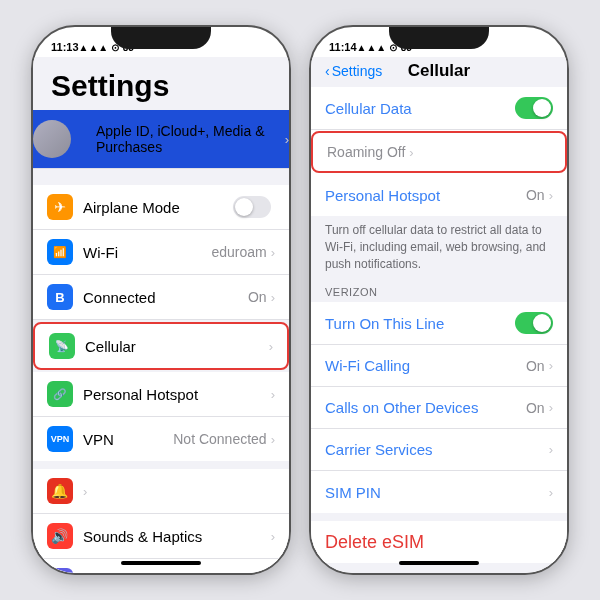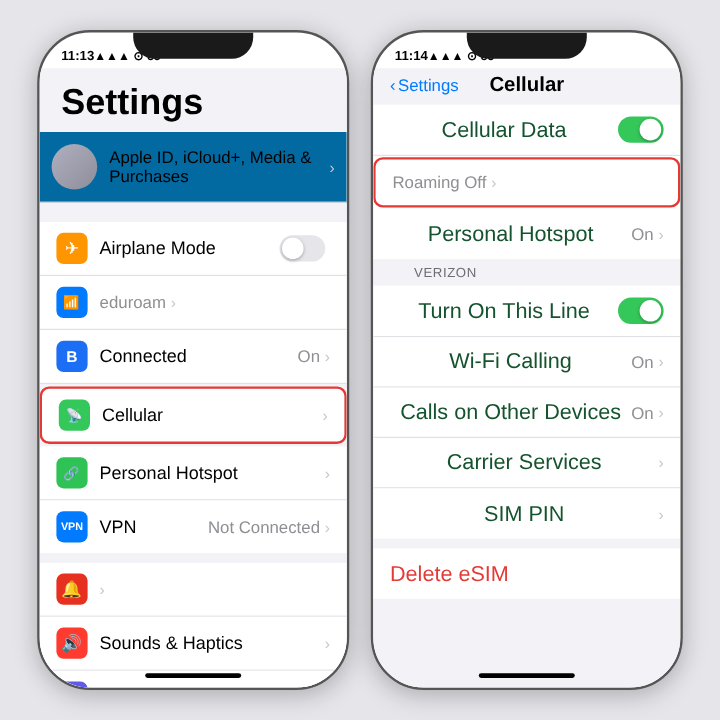--- a/index.html
+++ b/index.html
@@ -152,26 +152,27 @@
       width: 18px;
       height: 18px;
       background: #fff;
       border-radius: 50%;
       top: 2px;
       left: 2px;
       box-shadow: 0 1px 3px rgba(0,0,0,0.3);
     }
 
     .apple-id-row {
-      background: #0369a1;
-      display: flex;
-      align-items: center;
-      padding: 10px 10px;
+      background: #1d4ed8;
+      display: flex;
+      align-items: center;
+      padding: 10px 0;
       border-bottom: 0.5px solid #e0e0e5;
       cursor: pointer;
+      gap: 15px;
     }
 
     .apple-id-avatar {
       width: 38px;
       height: 38px;
       border-radius: 50%;
       background: linear-gradient(135deg, #b0afc0, #8e8e9a);
       margin-right: 10px;
       flex-shrink: 0;
     }
@@ -249,23 +250,22 @@
       border-bottom: 0.5px solid #e0e0e5;
       min-height: 42px;
     }
 
     .cell-row:last-child {
       border-bottom: none;
     }
 
     .cell-label {
       flex: 1;
-      font-size: 18px;
-      color: #14532d;
-      text-align: center;
+      font-size: 15px;
+      color: #3b82f6;
     }
 
     .cell-value {
       font-size: 14px;
       color: #8e8e93;
       margin-right: 4px;
     }
 
     .toggle-on {
       width: 38px;
@@ -286,21 +286,20 @@
       right: 2px;
       box-shadow: 0 1px 3px rgba(0,0,0,0.3);
     }
 
     .section-label {
       padding: 6px 14px 4px;
       font-size: 11px;
       color: #6d6d72;
       text-transform: uppercase;
       letter-spacing: 0.5px;
-      margin-left: 20px;
     }
 
     .note-text {
       padding: 6px 14px 8px;
       font-size: 12px;
       color: #6d6d72;
       line-height: 1.4;
     }
 
     .cell-row-highlighted {
@@ -410,20 +409,21 @@
       <div class="cell-section">
 
         <div class="settings-row">
           <div class="settings-row-icon icon-orange">✈</div>
           <span class="settings-row-label">Airplane Mode</span>
           <div class="toggle-off"></div>
         </div>
 
         <div class="settings-row">
           <div class="settings-row-icon icon-blue" style="font-size:11px">📶</div>
+          <span class="settings-row-label">Wi-Fi</span>
           <span class="settings-row-value">eduroam</span>
           <span class="chevron">›</span>
         </div>
 
         <div class="settings-row">
           <div class="settings-row-icon icon-blue-dark" style="font-weight:700;font-size:13px">B</div>
           <span class="settings-row-label">Connected</span>
           <span class="settings-row-value">On</span>
           <span class="chevron">›</span>
         </div>
@@ -516,20 +516,21 @@
           </div>
         </div>
 
         <div class="cell-row">
           <span class="cell-label">Personal Hotspot</span>
           <span class="cell-value">On</span>
           <span class="chevron">›</span>
         </div>
       </div>
 
+      <div class="note-text">Turn off cellular data to restrict all data to Wi-Fi, including email, web browsing, and push notifications.</div>
 
       <div class="section-label">VERIZON</div>
 
       <div class="cell-section">
 
         <div class="cell-row">
           <span class="cell-label">Turn On This Line</span>
           <div class="toggle-on"></div>
         </div>
 

